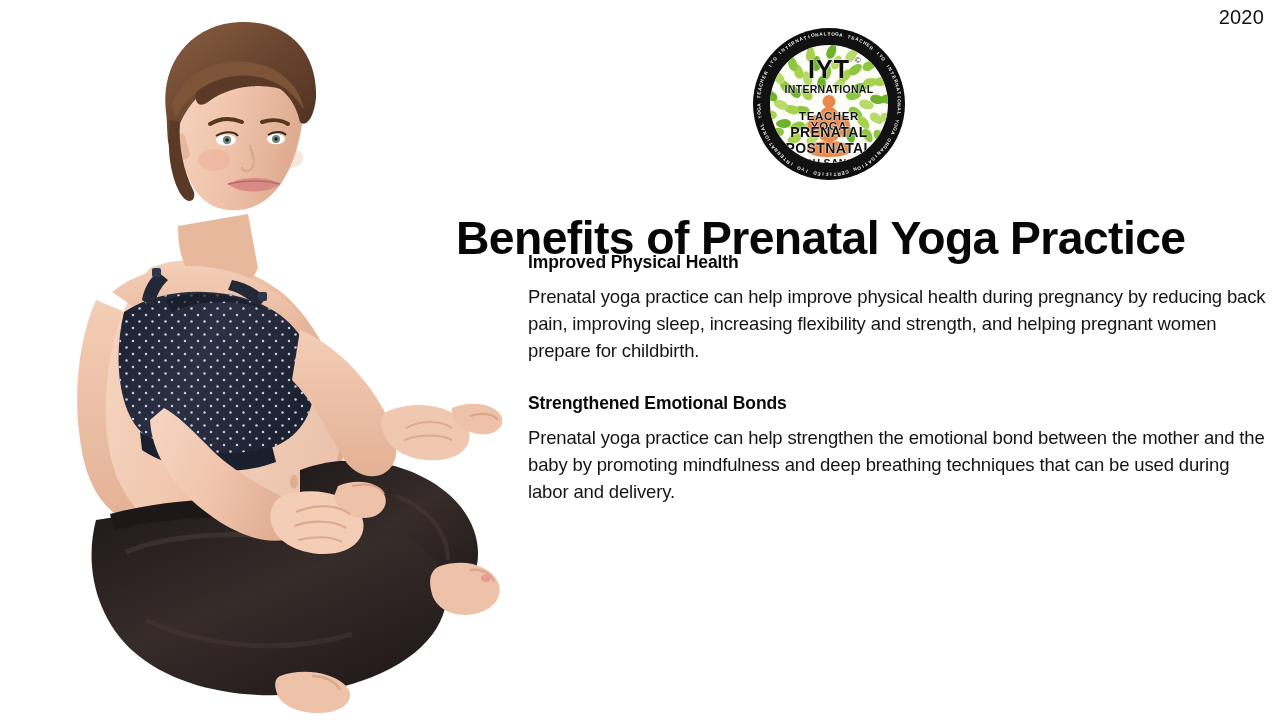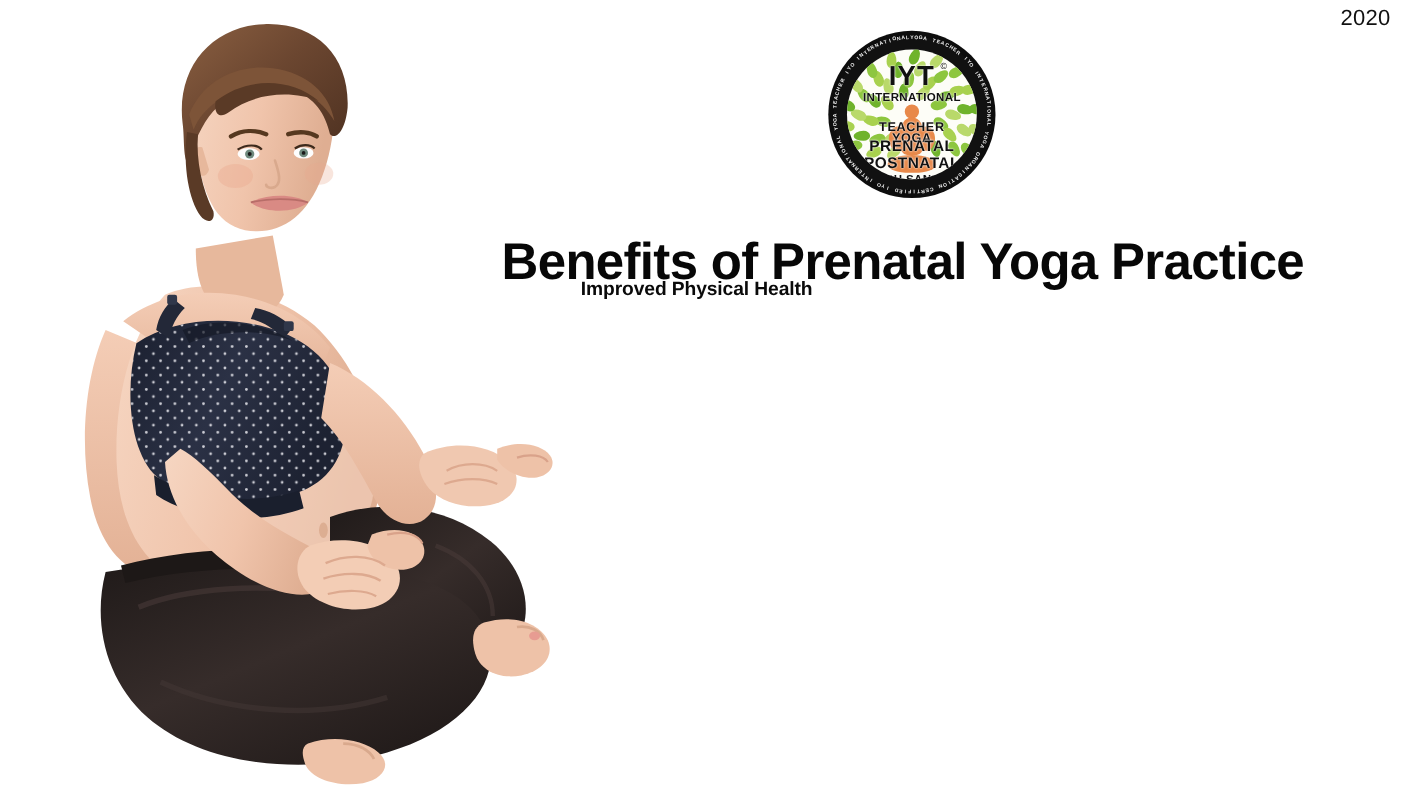--- a/index.html
+++ b/index.html
@@ -539,19 +539,24 @@
       <div class="logo-text lt-post">POSTNATAL</div>
       <div class="logo-text lt-garbh">GARBH SANSKAR</div>
     </div>
   </div>
 
   <h1 class="title">Benefits of Prenatal Yoga Practice</h1>
 
   <div class="content">
     <div class="section">
       <div class="sec-head">Improved Physical Health</div>
+      <div class="sec-body">Prenatal yoga practice can help improve physical health during pregnancy by reducing back pain, improving sleep, increasing flexibility and strength, and helping pregnant women prepare for childbirth.</div>
     </div>
     <div class="section">
     </div>
+    <div class="section">
+      <div class="sec-head">Strengthened Emotional Bonds</div>
+      <div class="sec-body">Prenatal yoga practice can help strengthen the emotional bond between the mother and the baby by promoting mindfulness and deep breathing techniques that can be used during labor and delivery.</div>
+    </div>
   </div>
 
 
 </div>
 
 </body></html>

